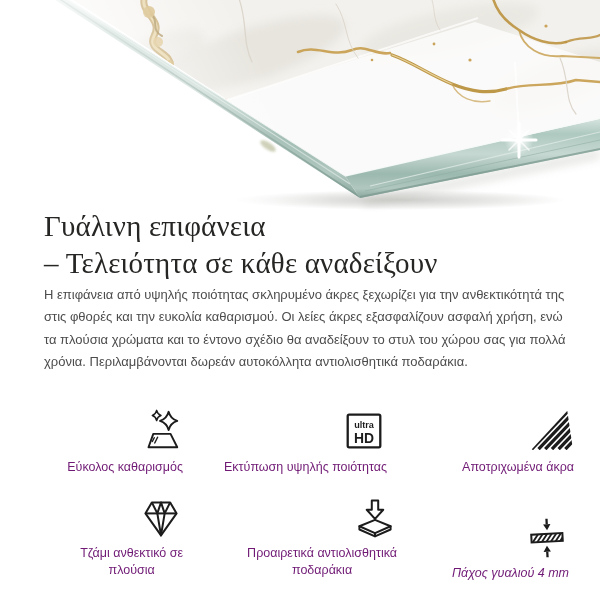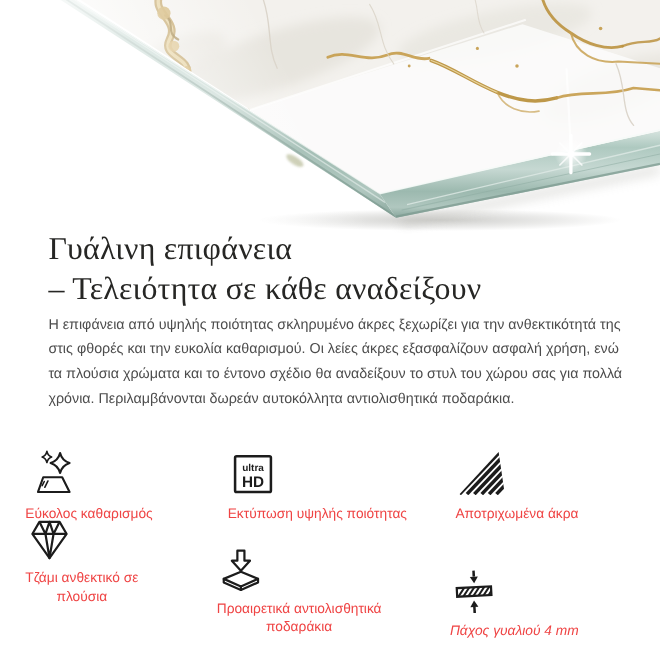--- a/index.html
+++ b/index.html
@@ -14,25 +14,25 @@
     font-family:"Liberation Serif", serif;
     font-size:29px;line-height:37px;color:#26262 4;
     color:#262624;font-weight:400;letter-spacing:.2px;
   }
   .paragraph{
     position:absolute;left:44px;top:284px;width:540px;
     font-size:13px;line-height:22.3px;color:#4c4c4c;
   }
   .paragraph .pline{white-space:nowrap;}
   .feature{
-    position:absolute;display:flex;flex-direction:column;align-items:flex-start;
+    position:absolute;display:flex;flex-direction:column;align-items:flex-end;
     text-align:center;
   }
   .feature .flabel{
-    margin-top:5px;font-size:12.5px;line-height:1.38;color:#ef4444;
+    margin-top:5px;font-size:12.5px;line-height:1.38;color:#701a75;
   }
   .icon-svg{display:block;}
   .icon-svg text{font-family:"Liberation Sans", sans-serif;font-weight:700;}
 </style>
 </head>
 <body>
 
 <div class="hero">
 <svg class="icon-svg" width="600" height="212" viewBox="0 0 600 212">
   <defs>
@@ -193,21 +193,21 @@
       <line x1="25" y1="43" x2="63" y2="3"></line>
       <line x1="32" y1="43" x2="70" y2="3"></line>
       <line x1="39" y1="43" x2="77" y2="3"></line>
     </g>
   </svg>
   <div class="flabel">
     <div>Αποτριχωμένα άκρα</div>
   </div>
 </div>
 
-<div class="feature" style="left:23px;top:468px;width:160px;">
+<div class="feature" style="left:23px;top:496px;width:160px;">
   <svg class="icon-svg" width="44" height="44" viewBox="0 0 48 48">
     <g fill="none" stroke="#1c1c1c" stroke-width="2.2" stroke-linejoin="round">
       <path d="M24,43 L7,19 L14,7 L34,7 L41,19 Z"></path>
       <path d="M7,19 L41,19"></path>
       <path d="M14,7 L20,19 L24,7 L28,19 L34,7"></path>
       <path d="M20,19 L24,43 L28,19"></path>
     </g>
   </svg>
   <div class="flabel">
     <div>Τζάμι ανθεκτικό σε</div>

